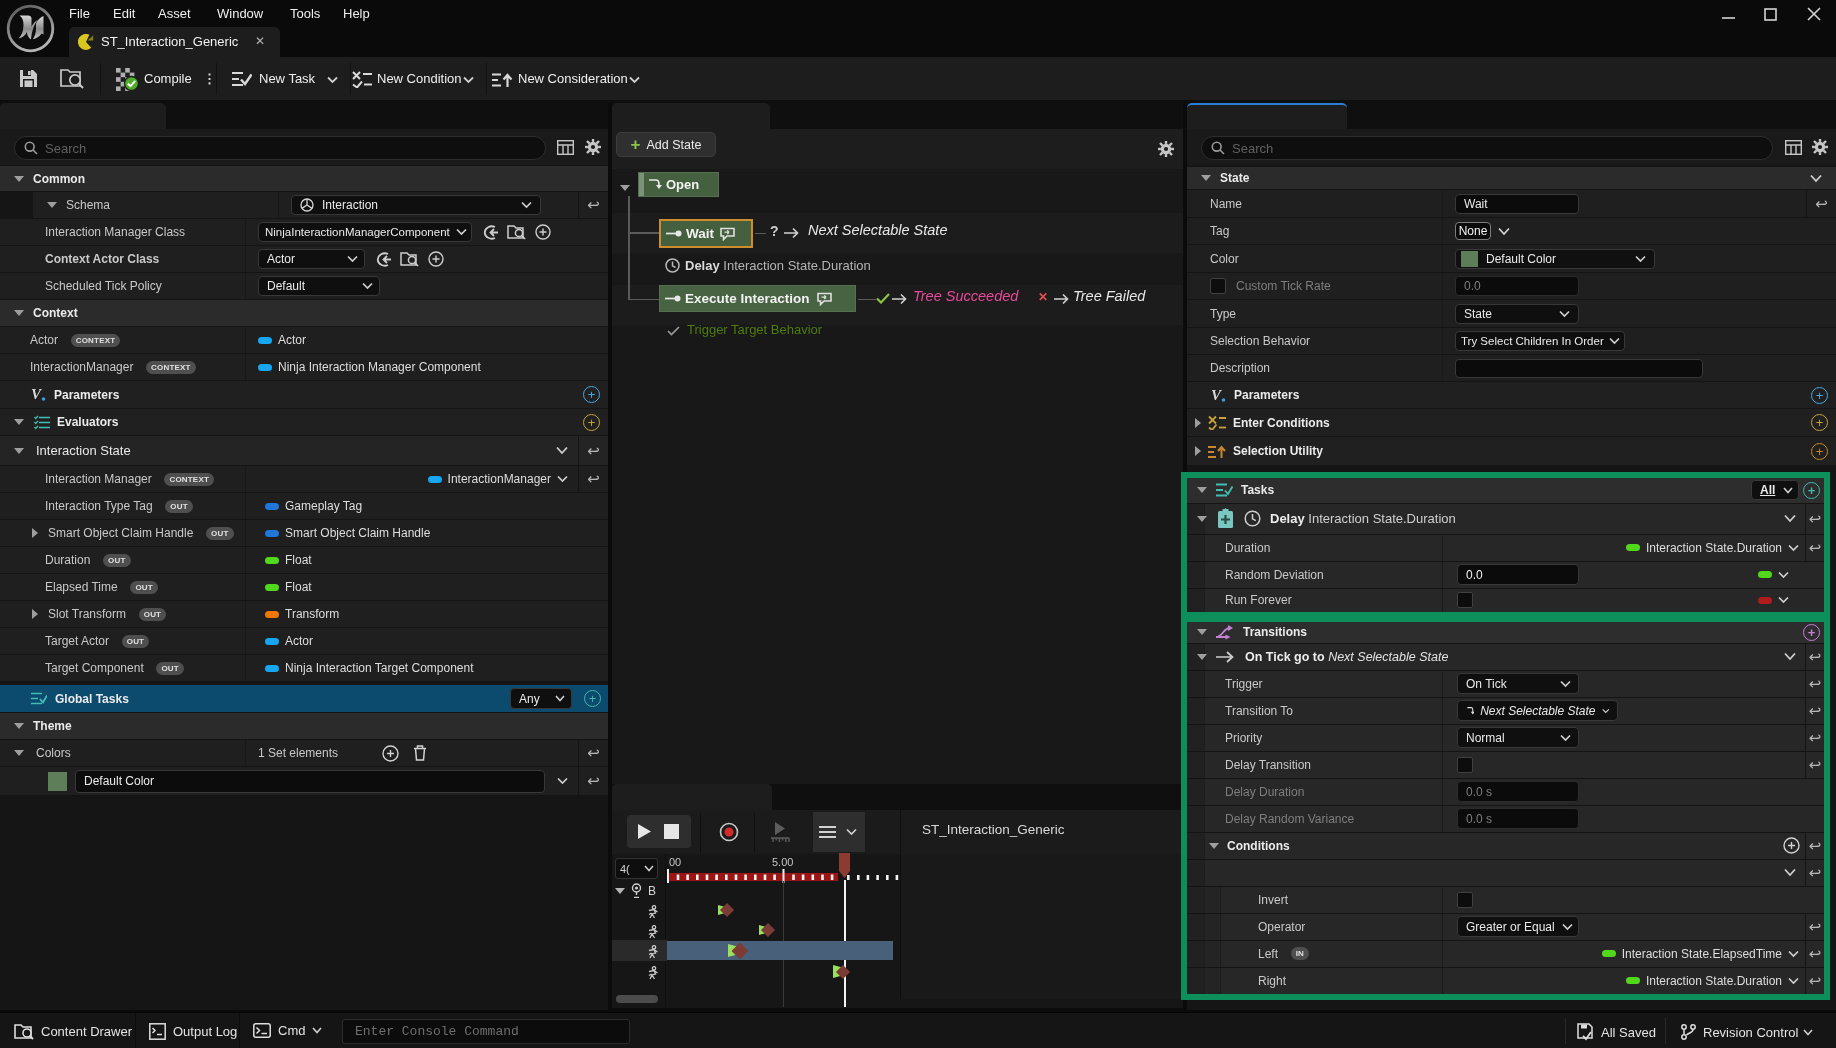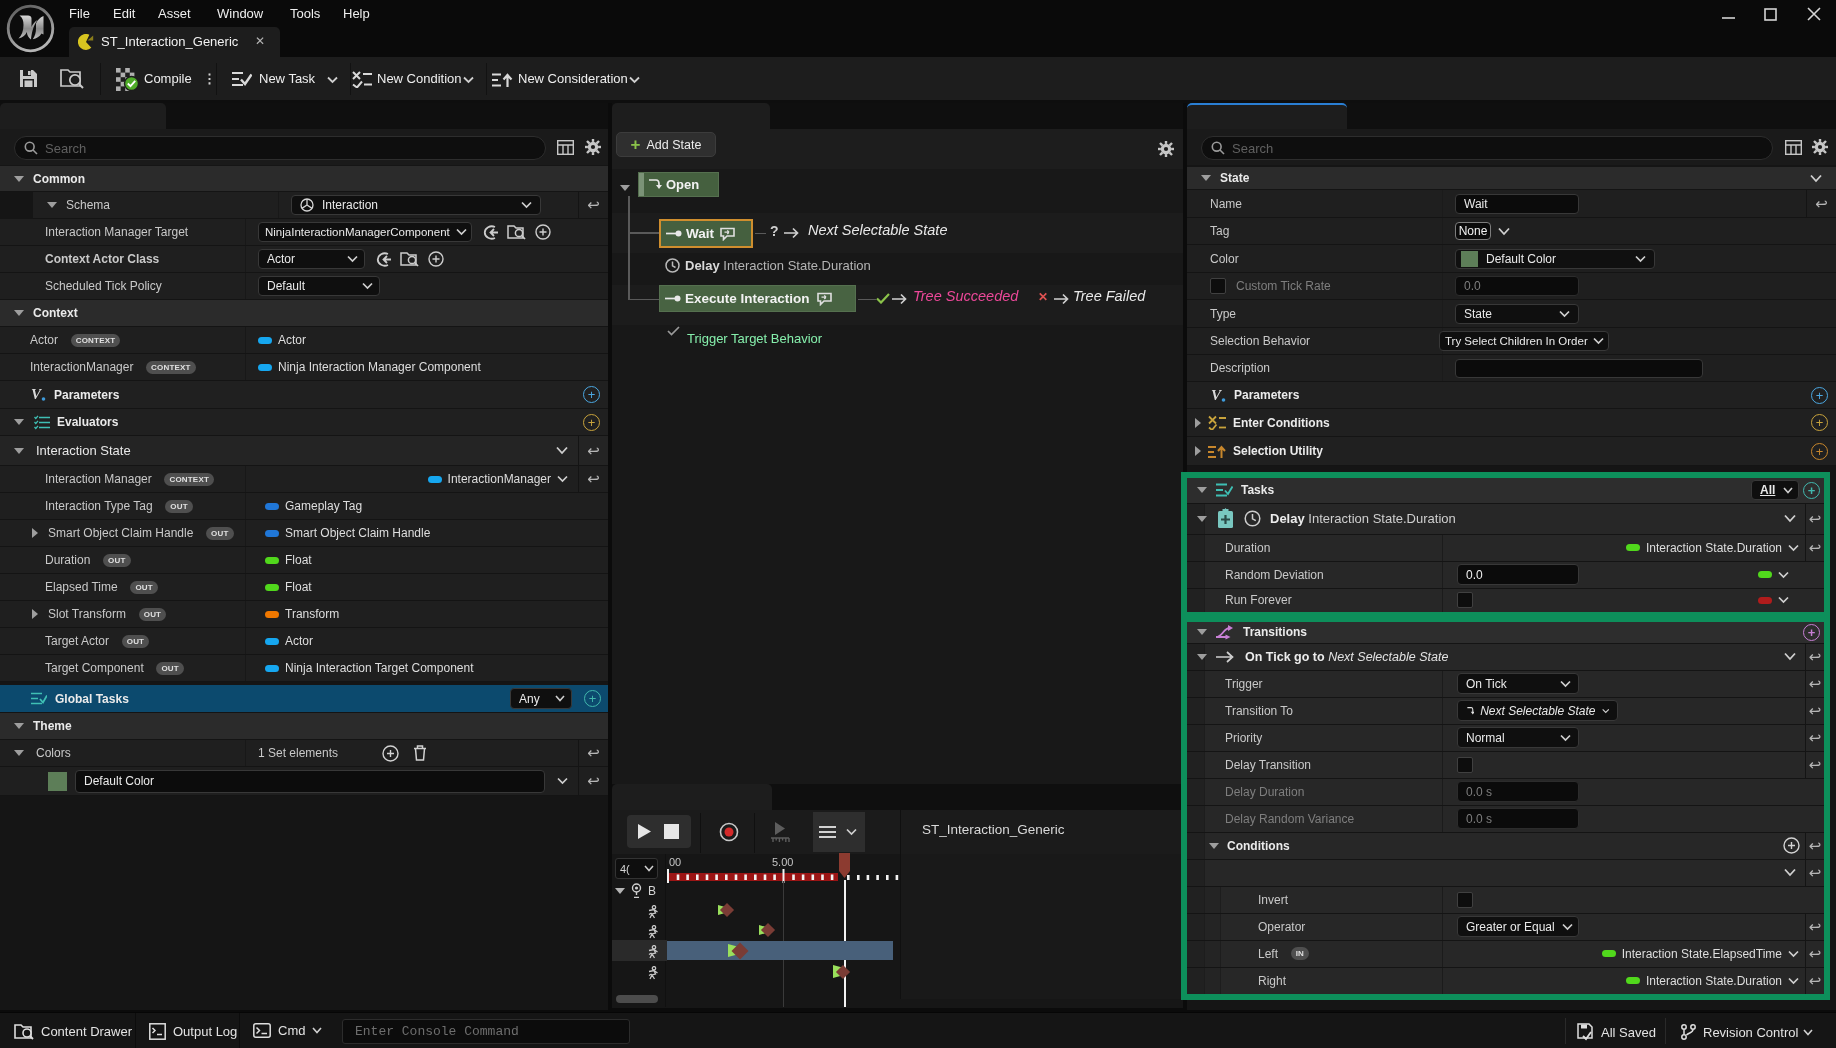--- a/index.html
+++ b/index.html
@@ -236,21 +236,21 @@
             <svg style="position:absolute;right:8px;" width="11" height="8" viewBox="0 0 11 8">
                 <path d="M1 1.5 L5.5 6 L10 1.5" stroke="#cfcfcf" stroke-width="1.7" fill="none"></path>
               </svg>
           </div>
         </div>
         <div class="rstcol">
             <span class="undo">↩</span>
           </div>
       </div>
       <div class="row d" style="height:27px;">
-        <div class="rname" style="left:45px;">Interaction Manager Target</div>
+        <div class="rname" style="left:45px;">Interaction Manager Class</div>
         <div class="rval" style="left:258px;gap:9px;">
           <div class="combo" style="width:214px;font-size:11.5px;padding:0 6px;">
             <span style="overflow:hidden;white-space:nowrap;">NinjaInteractionManagerComponent</span>
             <svg style="position:absolute;right:4px;background:#0f0f0f;" width="11" height="8" viewBox="0 0 11 8">
                 <path d="M1 1.5 L5.5 6 L10 1.5" stroke="#cfcfcf" stroke-width="1.7" fill="none"></path>
               </svg>
           </div>
           <svg width="17" height="15" viewBox="0 0 17 15">
               <path d="M14 2 A7 6.2 0 1 0 14 13" fill="none" stroke="#cdcdcd" stroke-width="1.8"></path>
               <path d="M9 7.5 H17 M13 4 L9.5 7.5 L13 11" stroke="#cdcdcd" stroke-width="1.8" fill="none"></path>
@@ -579,21 +579,21 @@
       <div class="abs" style="left:301px;top:119px;font-size:14.5px;font-style:italic;color:#ec4899;">Tree Succeeded</div>
       <div class="abs" style="left:426px;top:121px;font-size:12px;font-weight:bold;color:#e05252;">✕</div>
       <svg class="abs" style="left:442px;top:124px" width="16" height="12" viewBox="0 0 16 12">
           <path d="M0 6 H12.5 M9 1.5 L13.5 6 L9 10.5" fill="none" stroke="#cfcfcf" stroke-width="1.7"></path>
         </svg>
       <div class="abs" style="left:461px;top:119px;font-size:14.5px;font-style:italic;color:#e8e8e8;">Tree Failed</div>
 
       <svg class="abs" style="left:55px;top:157px" width="13" height="10" viewBox="0 0 13 10">
           <path d="M1 5 L4.5 8.5 L12 1" fill="none" stroke="#9a9a9a" stroke-width="1.7"></path>
         </svg>
-      <div class="abs" style="left:75px;top:162px;font-size:13px;color:#86efac;">Trigger Target Behavior</div>
+      <div class="abs" style="left:75px;top:153px;font-size:13px;color:#4d7c0f;">Trigger Target Behavior</div>
     </div>
   </div>
 
   <div class="panel" id="dbg-panel" style="left:612px; top:784px; width:571px; height:224px; background:#161616;">
     <div class="tabstrip"></div>
     <div class="ptab" style="left:0;width:160px;">
       <svg width="16" height="15" viewBox="0 0 16 15">
         <ellipse cx="8" cy="9" rx="4" ry="5" fill="#cfcfcf"></ellipse>
         <circle cx="8" cy="3.5" r="2" fill="#cfcfcf"></circle>
         <g stroke="#cfcfcf" stroke-width="1.2">
@@ -824,21 +824,21 @@
           <div class="combo" style="width:124px;">
               <span>State</span>
             <svg style="position:absolute;right:8px;" width="11" height="8" viewBox="0 0 11 8">
                 <path d="M1 1.5 L5.5 6 L10 1.5" stroke="#cfcfcf" stroke-width="1.7" fill="none"></path>
               </svg>
           </div>
         </div>
       </div>
       <div class="row d" style="height:27px;">
         <div class="rname" style="left:23px;">Selection Behavior</div>
-        <div class="rval" style="left:252px;">
+        <div class="rval" style="left:268px;">
           <div class="combo" style="width:170px;font-size:11.5px;padding:0 5px;">
               <span>Try Select Children In Order</span>
             <svg style="position:absolute;right:4px;background:#0f0f0f;" width="11" height="8" viewBox="0 0 11 8">
                 <path d="M1 1.5 L5.5 6 L10 1.5" stroke="#cfcfcf" stroke-width="1.7" fill="none"></path>
               </svg>
           </div>
         </div>
       </div>
       <div class="row d" style="height:27px;">
         <div class="rname" style="left:23px;">Description</div>

